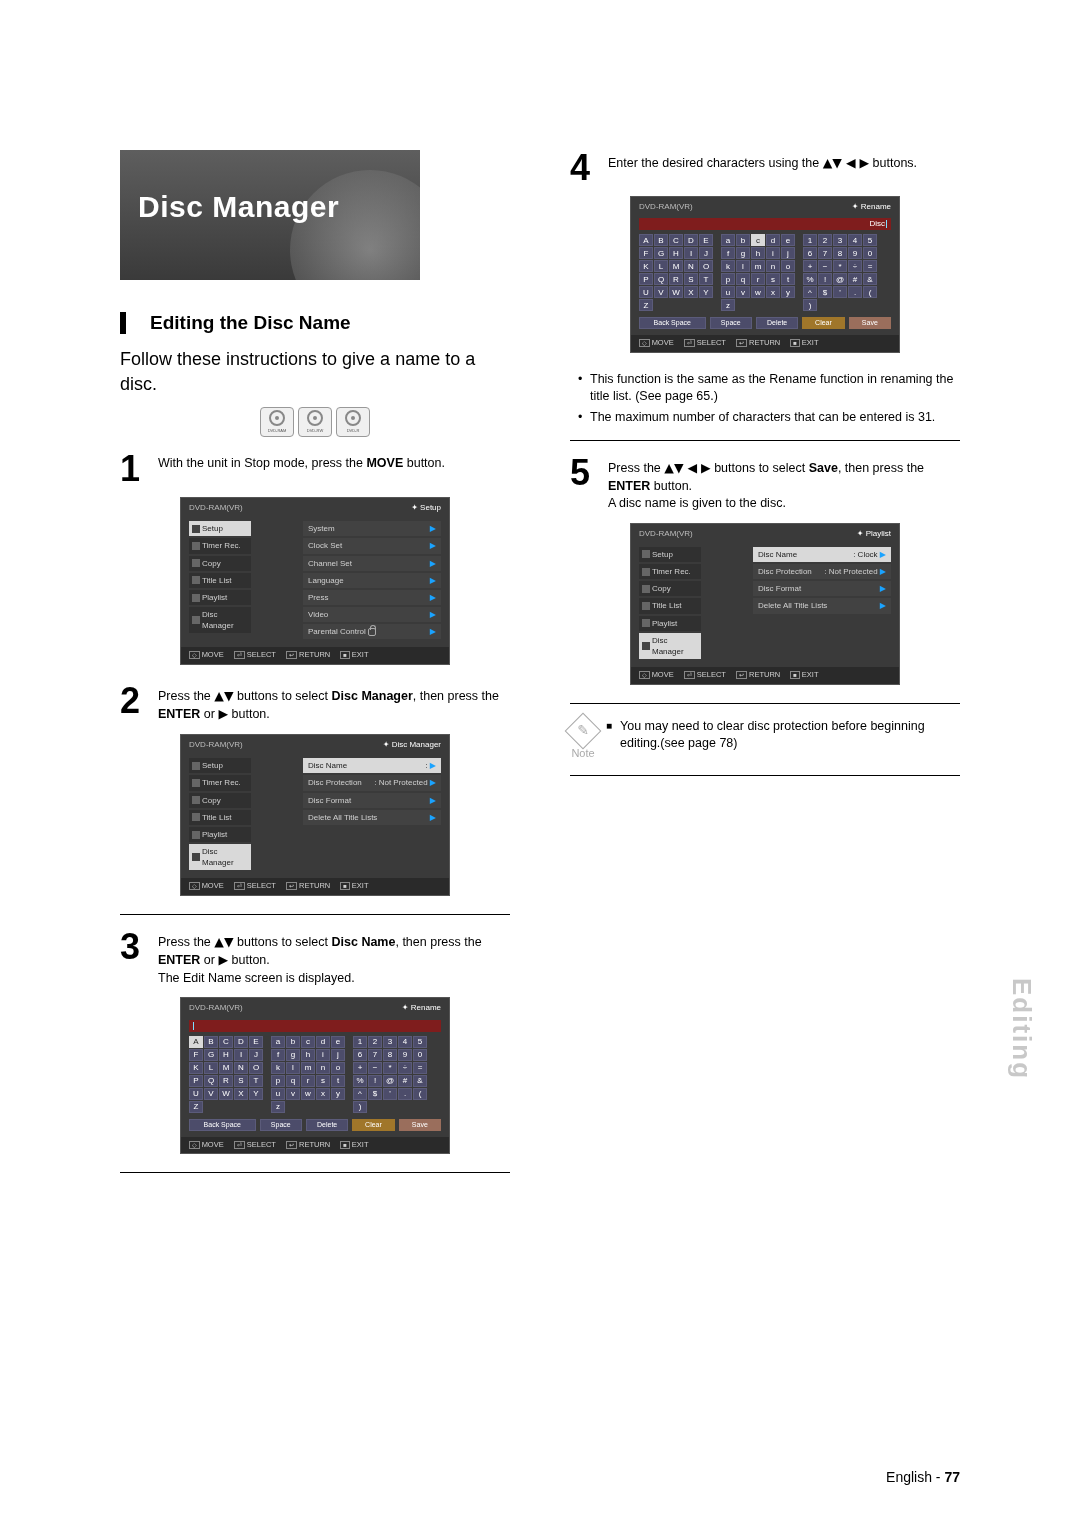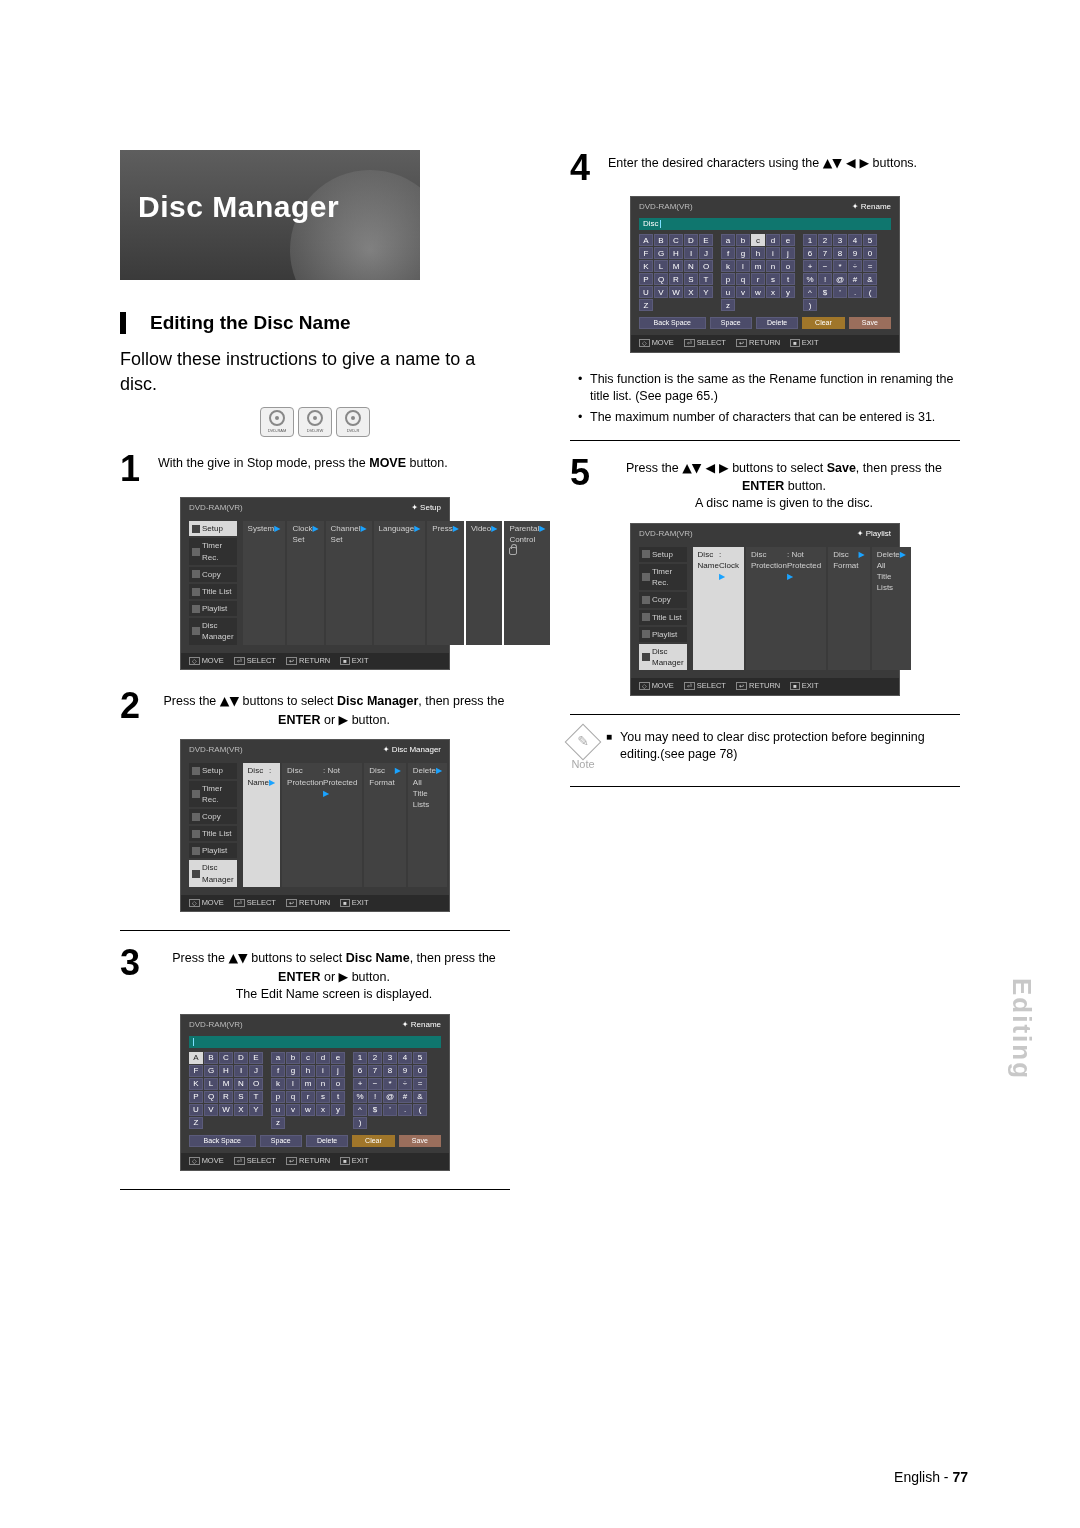--- a/index.html
+++ b/index.html
@@ -53,21 +53,21 @@
   .para { font-size: 18px; margin-bottom: 10px; }
 
   .badges { display: flex; gap: 4px; justify-content: center; margin: 6px 0 14px 0; }
   .badge { width: 34px; height: 30px; border: 1px solid #999; border-radius: 4px; background: #f0f0f0; display:flex;flex-direction:column;align-items:center;justify-content:center; }
   .badge .ring { width:16px;height:16px;border:2px solid #888;border-radius:50%; position:relative;margin-bottom:2px;}
   .badge .ring::after{content:"";width:4px;height:4px;border-radius:50%;background:#888;position:absolute;top:4px;left:4px;}
   .badge .lbl { font-size:4px; color:#555;}
 
   .step { display:flex; gap: 10px; margin-bottom: 10px; }
   .step .num { font-size: 36px; font-weight: 700; line-height: 1; width: 28px; flex-shrink:0; }
-  .step .body { font-size: 12.5px; line-height: 1.4; padding-top: 4px; text-align: center;}
+  .step .body { font-size: 12.5px; line-height: 1.4; padding-top: 4px;}
   .step .body b { font-weight: 700; }
 
   .sym { font-family: "DejaVu Sans", Arial, sans-serif; }
 
   
   .osd {
     width: 270px;
     margin: 6px auto 18px auto;
     background: #3a3a3a;
     color: #d0d0d0;
@@ -76,29 +76,29 @@
   }
   .osd-top { display:flex; justify-content:space-between; padding:4px 8px; color:#bdbdbd;}
   .osd-top .r { color:#fff; }
   .osd-top .r::before { content:"✦ "; }
   .osd-body { display:flex; padding:4px 8px 8px 8px; gap:6px; min-height:90px;}
   .osd-side { width: 62px; display:flex; flex-direction:column; gap:2px;}
   .osd-side .itm { background:#303030; padding:2px 3px; display:flex; align-items:center; gap:2px;}
   .osd-side .itm.sel { background:#d9d9d9; color:#222; }
   .osd-side .ico{width:8px;height:8px;background:#666;flex-shrink:0;}
   .osd-side .itm.sel .ico{background:#444;}
-  .osd-main { flex:1; display:flex; flex-direction:row; gap:2px;}
+  .osd-main { flex:1; display:flex; flex-direction:column; gap:2px;margin-left:46px;}
   .osd-row { display:flex; justify-content:space-between; background:#424242; padding:2px 5px; }
   .osd-row.sel { background:#d9d9d9; color:#222; }
   .osd-row .arr { color:#1aa3ff;}
   .osd-bot { background:#2a2a2a; display:flex; gap:10px; padding:3px 8px; font-size:7.5px; align-items:center;}
   .osd-bot .k{border:1px solid #888;padding:0 2px;margin-right:2px;font-size:6px;}
 
   
-  .kb-input { background:#0f766e; margin:2px 8px 4px 8px; height:12px; position:relative;}
+  .kb-input { background:#7f1d1d; margin:2px 8px 4px 8px; height:12px; position:relative;text-align:right;}
   .kb-input.cursor::before{content:"";position:absolute;left:4px;top:2px;width:1px;height:8px;background:#7ddfff;}
   .kb-input.text {padding:0 4px;color:#fff;line-height:12px;}
   .kb-input.text::after{content:"";display:inline-block;width:1px;height:8px;background:#7ddfff;margin-left:1px;vertical-align:middle;}
   .kb-grids { display:flex; gap:8px; padding:0 8px 6px 8px;}
   .kb-grid { display:grid; grid-template-columns: repeat(5, 14px); gap:1px;}
   .kb-grid .c{width:14px;height:12px;border:1px solid #5b5b7a;background:#4c4c6a;color:#fff;display:flex;align-items:center;justify-content:center;font-size:8px;}
   .kb-grid .c.sel{background:#d9d9d9;color:#222;border-color:#d9d9d9;}
   .kb-bottom { display:flex; gap:4px; padding:0 8px 6px 8px;}
   .kb-btn{flex:1;background:#4c4c6a;border:1px solid #5b5b7a;height:12px;color:#fff;display:flex;align-items:center;justify-content:center;font-size:7px;}
   .kb-btn.bs{flex:1.6;}
@@ -119,21 +119,21 @@
   .noteblock li{position:relative;padding-left:14px;margin-bottom:8px;}
   .noteblock li::before{content:"■";position:absolute;left:0;font-size:10px;top:1px;}
 
   .sidelabel {
     position:absolute; right:40px; top:64%;
     writing-mode: vertical-rl;
     font-size:26px; font-weight:700; color:#c8c8c8;
     letter-spacing:2px;
   }
   .footer{
-    position:absolute; bottom:40px; right:112px;
+    position:absolute; bottom:40px; right:120px;
     font-size:14px;
   }
   .footer b{font-weight:700;}
 
   .lock-icon{display:inline-block;width:8px;height:8px;border:1px solid #aaa;border-radius:2px;position:relative;vertical-align:middle;}
   .lock-icon::before{content:"";position:absolute;top:-4px;left:1px;width:4px;height:4px;border:1px solid #aaa;border-bottom:none;border-radius:3px 3px 0 0;}
 </style>
 </head>
 <body>
 
@@ -164,21 +164,21 @@
         </div>
       <div class="badge">
           <div class="ring"></div>
           <div class="lbl">DVD-R</div>
         </div>
     </div>
 
     <div class="step">
       <div class="num">1</div>
       <div class="body">
-        <span>With the give in Stop mode, press the </span><b>MOVE</b><span> button.</span>
+        <span>With the unit in Stop mode, press the </span><b>MOVE</b><span> button.</span>
       </div>
     </div>
 
     <div class="osd">
       <div class="osd-top">
           <span>DVD-RAM(VR)</span>
           <span class="r">Setup</span>
         </div>
       <div class="osd-body">
         <div class="osd-side">

